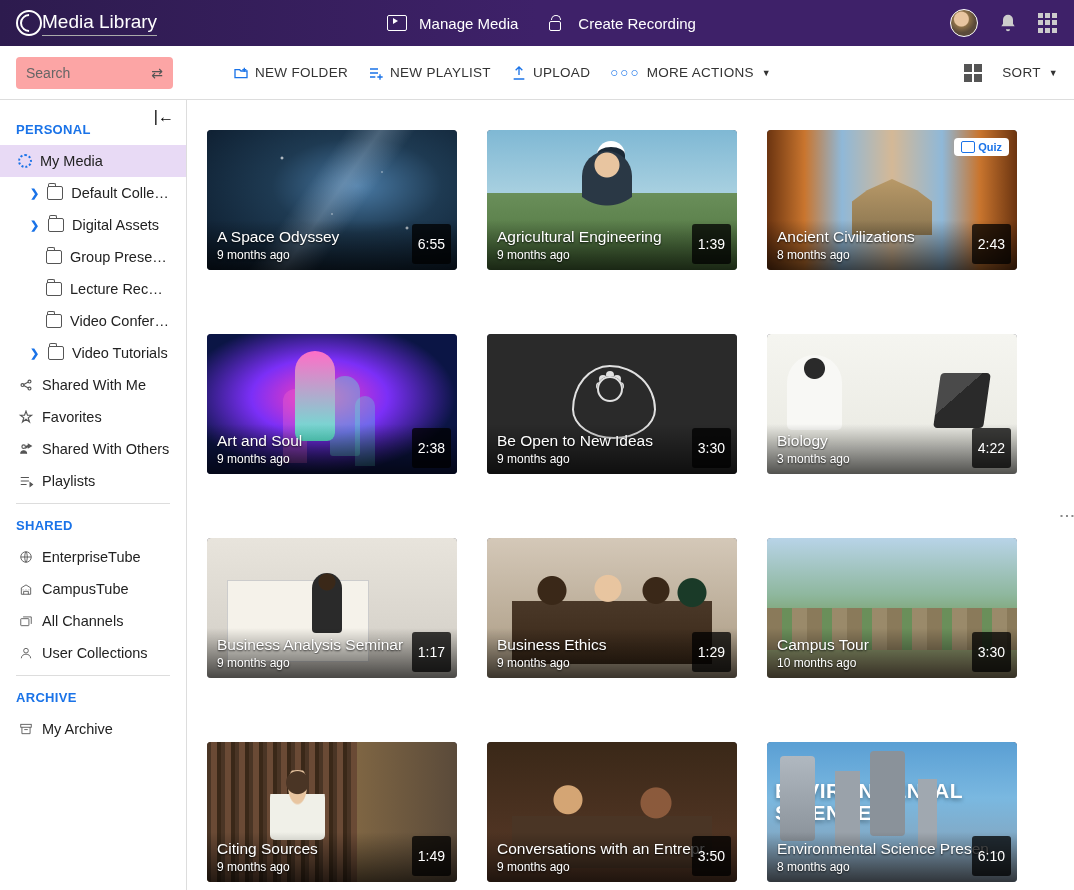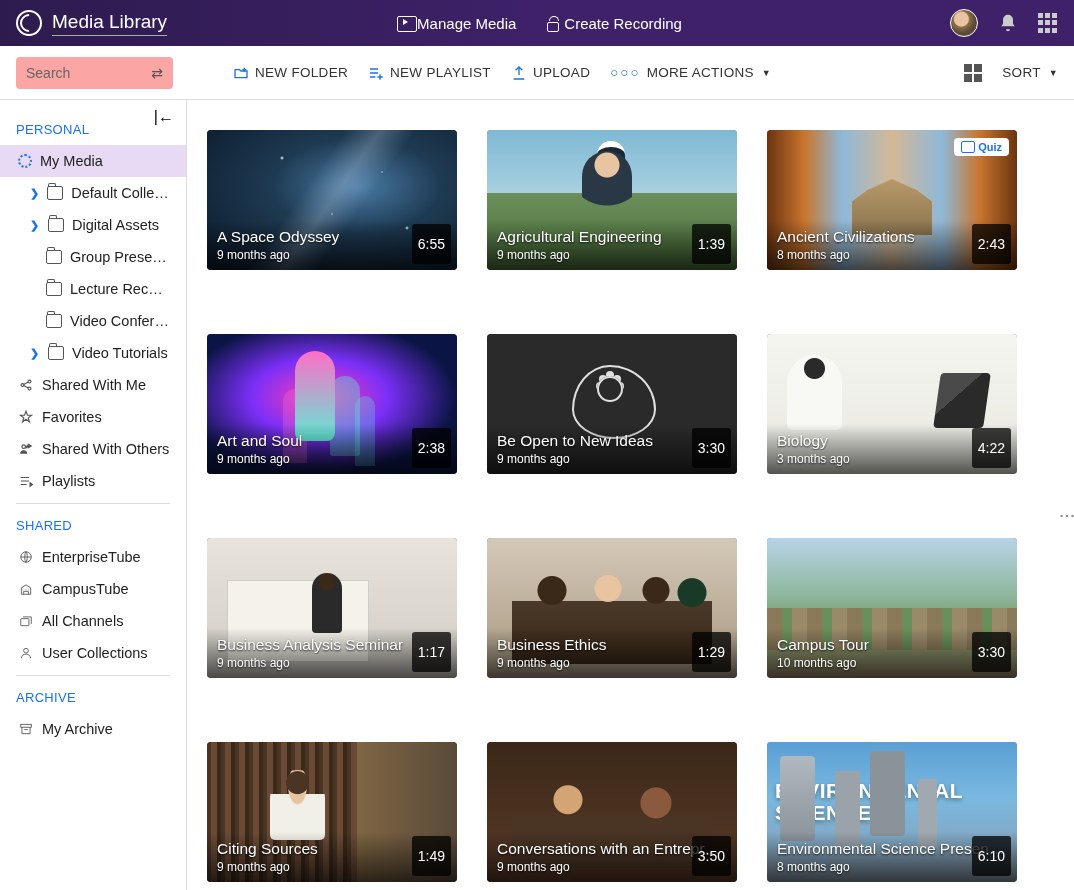--- a/index.html
+++ b/index.html
@@ -1,23 +1,23 @@
 <!DOCTYPE html>
 <html><head>
 <meta charset="utf-8">
 <style>
 *{box-sizing:border-box;margin:0;padding:0;font-family:-apple-system,BlinkMacSystemFont,"Segoe UI",Arial,sans-serif}
 body{background:#fff;width:1074px;height:890px;overflow:hidden}
 .topbar{height:46px;background:linear-gradient(90deg,#2d1b4e 0%,#3e2169 50%,#3e2169 100%);display:flex;align-items:center;padding:0 16px;color:#fff}
-.logo-wrap{display:flex;align-items:center;gap:10px}
+.logo-wrap{display:flex;align-items:center;}
 .logo-icon{width:26px;height:26px;border:2.5px solid #fff;border-radius:50%;position:relative;display:flex;align-items:center;justify-content:center}
 .logo-icon::before{content:"";width:14px;height:14px;border:2.5px solid #fff;border-radius:50%;border-top-color:transparent;border-right-color:transparent;transform:rotate(45deg)}
 .app-title{font-size:19px;font-weight:500;border-bottom:1px solid #aaa;padding-bottom:2px}
 .topnav{display:flex;gap:28px;margin-left:230px}
-.topnav-item{display:flex;align-items:flex-end;gap:0;font-size:15px;cursor:pointer}
+.topnav-item{display:flex;align-items:flex-start;gap:12px;font-size:15px;cursor:pointer}
 .topnav-icon{width:20px;height:16px;position:relative}
 .manage-icon{border:1.5px solid #fff;border-radius:2px}
 .manage-icon::before{content:"";position:absolute;left:5px;top:2px;width:0;height:0;border-left:5px solid #fff;border-top:3px solid transparent;border-bottom:3px solid transparent}
 .rec-icon::before{content:"";position:absolute;left:3px;top:6px;width:10px;height:8px;border:1.5px solid #fff;border-radius:2px}
 .rec-icon::after{content:"";position:absolute;top:0;left:5px;width:8px;height:4px;border:1.5px solid #fff;border-bottom:none;border-radius:6px 6px 0 0}
 .topright{margin-left:auto;display:flex;align-items:center;gap:20px}
 .avatar{width:28px;height:28px;border-radius:50%;background:radial-gradient(circle at 40% 35%,#e8c5a0 30%,#8b6f47 35%,#5a4a3a 60%);border:1.5px solid #fff}
 .bell-icon,.grid-icon{width:20px;height:20px;cursor:pointer;fill:#ccc}
 .grid-icon{display:grid;grid-template-columns:repeat(3,5px);gap:2px}
 .grid-icon span{width:5px;height:5px;background:#ccc}
@@ -28,21 +28,21 @@
 .toolbar-btn{display:flex;align-items:center;gap:6px;color:#333;font-size:13.5px;font-weight:500;cursor:pointer;letter-spacing:.3px}
 .toolbar-btn svg{width:16px;height:16px}
 .more-dots{letter-spacing:2px;color:#1a73e8;font-weight:bold}
 .caret{font-size:9px;margin-left:2px}
 .toolbar-right{margin-left:auto;display:flex;align-items:center;gap:20px}
 .view-icon{display:grid;grid-template-columns:8px 8px;gap:2px}
 .view-icon span{width:8px;height:8px;background:#555}
 .content{display:flex;height:790px}
 .sidebar{width:187px;border-right:1px solid #ddd;overflow-y:auto;padding-top:8px;position:relative}
 .collapse-btn{position:absolute;right:12px;top:8px;font-size:16px;cursor:pointer}
-.section-label{color:#1a73e8;font-size:13px;font-weight:400;padding:14px 16px 8px;letter-spacing:.3px}
+.section-label{color:#1a73e8;font-size:13px;font-weight:700;padding:14px 16px 8px;letter-spacing:.3px}
 .section-divider{border:none;border-top:1px solid #ddd;margin:6px 16px 0}
 .nav-item{display:flex;align-items:center;gap:8px;padding:8px 16px 8px 18px;font-size:14.5px;color:#222;cursor:pointer;white-space:nowrap;overflow:hidden;text-overflow:ellipsis}
 .nav-item.active{background:#e8daf5;border-radius:0}
 .nav-item.sub{padding-left:30px}
 .nav-item.sub2{padding-left:46px}
 .chev{color:#1a73e8;font-size:11px;font-weight:bold;width:10px}
 .nav-icon{width:16px;height:14px;flex-shrink:0}
 .folder-icon{border:1.3px solid #555;border-radius:2px;position:relative}
 .folder-icon::before{content:"";position:absolute;top:-4px;left:0;width:6px;height:3px;border:1.3px solid #555;border-bottom:none;border-radius:2px 2px 0 0}
 .spinner-icon{width:14px;height:14px;border:2px dotted #1a73e8;border-radius:50%}

